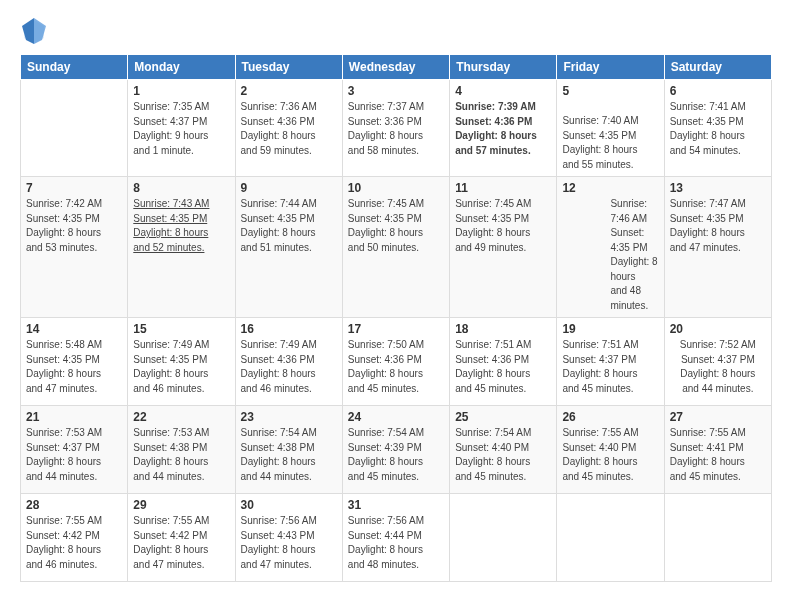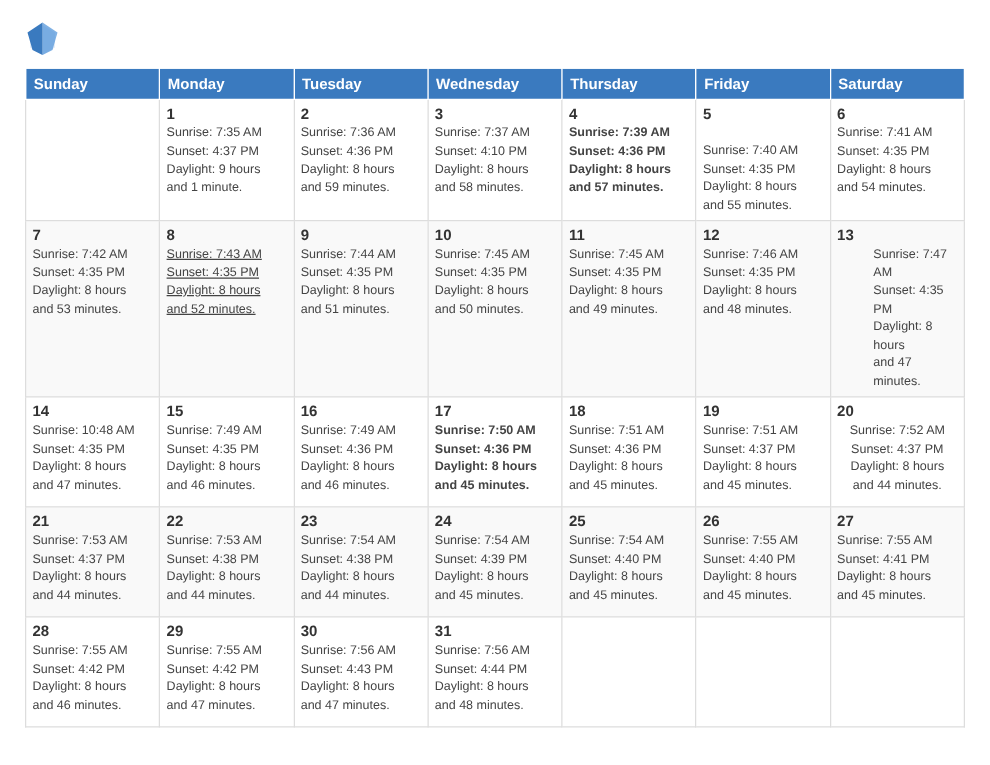--- a/index.html
+++ b/index.html
@@ -148,21 +148,21 @@
           <td>
             <span class="day-number">2</span>
             <div class="day-info" style="white-space: pre-line;">Sunrise: 7:36 AM
 Sunset: 4:36 PM
 Daylight: 8 hours
 and 59 minutes.</div>
           </td>
           <td>
             <span class="day-number">3</span>
             <div class="day-info" style="white-space: pre-line;">Sunrise: 7:37 AM
-Sunset: 4:10 PM
+Sunset: 3:36 PM
 Daylight: 8 hours
 and 58 minutes.</div>
           </td>
           <td>
             <span class="day-number">4</span>
             <div class="day-info" style="white-space: pre-line; font-weight: bold;">Sunrise: 7:39 AM
 Sunset: 4:36 PM
 Daylight: 8 hours
 and 57 minutes.</div>
           </td>
@@ -212,58 +212,58 @@
           </td>
           <td>
             <span class="day-number">11</span>
             <div class="day-info" style="white-space: pre-line;">Sunrise: 7:45 AM
 Sunset: 4:35 PM
 Daylight: 8 hours
 and 49 minutes.</div>
           </td>
           <td>
             <span class="day-number">12</span>
-            <div class="day-info" style="white-space: pre-line;">Sunrise: 7:46 AM
+            <div class="day-info" style="white-space: pre-line; margin-left: 48px;">Sunrise: 7:46 AM
 Sunset: 4:35 PM
 Daylight: 8 hours
 and 48 minutes.</div>
           </td>
           <td>
             <span class="day-number">13</span>
-            <div class="day-info" style="white-space: pre-line; margin-left: 29px;">Sunrise: 7:47 AM
+            <div class="day-info" style="white-space: pre-line;">Sunrise: 7:47 AM
 Sunset: 4:35 PM
 Daylight: 8 hours
 and 47 minutes.</div>
           </td>
         </tr>
         <tr>
           <td>
             <span class="day-number">14</span>
-            <div class="day-info" style="white-space: pre-line;">Sunrise: 10:48 AM
+            <div class="day-info" style="white-space: pre-line;">Sunrise: 5:48 AM
 Sunset: 4:35 PM
 Daylight: 8 hours
 and 47 minutes.</div>
           </td>
           <td>
             <span class="day-number">15</span>
             <div class="day-info" style="white-space: pre-line;">Sunrise: 7:49 AM
 Sunset: 4:35 PM
 Daylight: 8 hours
 and 46 minutes.</div>
           </td>
           <td>
             <span class="day-number">16</span>
             <div class="day-info" style="white-space: pre-line;">Sunrise: 7:49 AM
 Sunset: 4:36 PM
 Daylight: 8 hours
 and 46 minutes.</div>
           </td>
           <td>
             <span class="day-number">17</span>
-            <div class="day-info" style="white-space: pre-line; font-weight: bold;">Sunrise: 7:50 AM
+            <div class="day-info" style="white-space: pre-line;">Sunrise: 7:50 AM
 Sunset: 4:36 PM
 Daylight: 8 hours
 and 45 minutes.</div>
           </td>
           <td>
             <span class="day-number">18</span>
             <div class="day-info" style="white-space: pre-line;">Sunrise: 7:51 AM
 Sunset: 4:36 PM
 Daylight: 8 hours
 and 45 minutes.</div>

